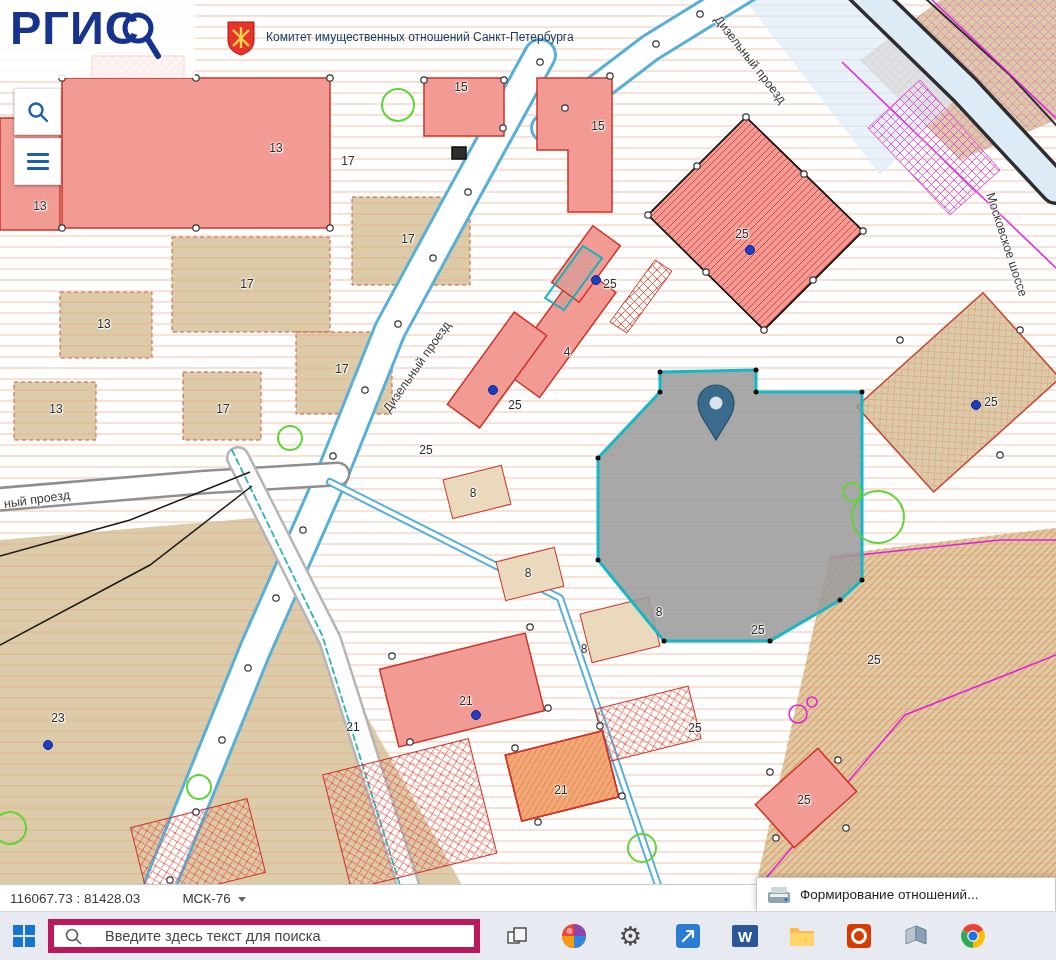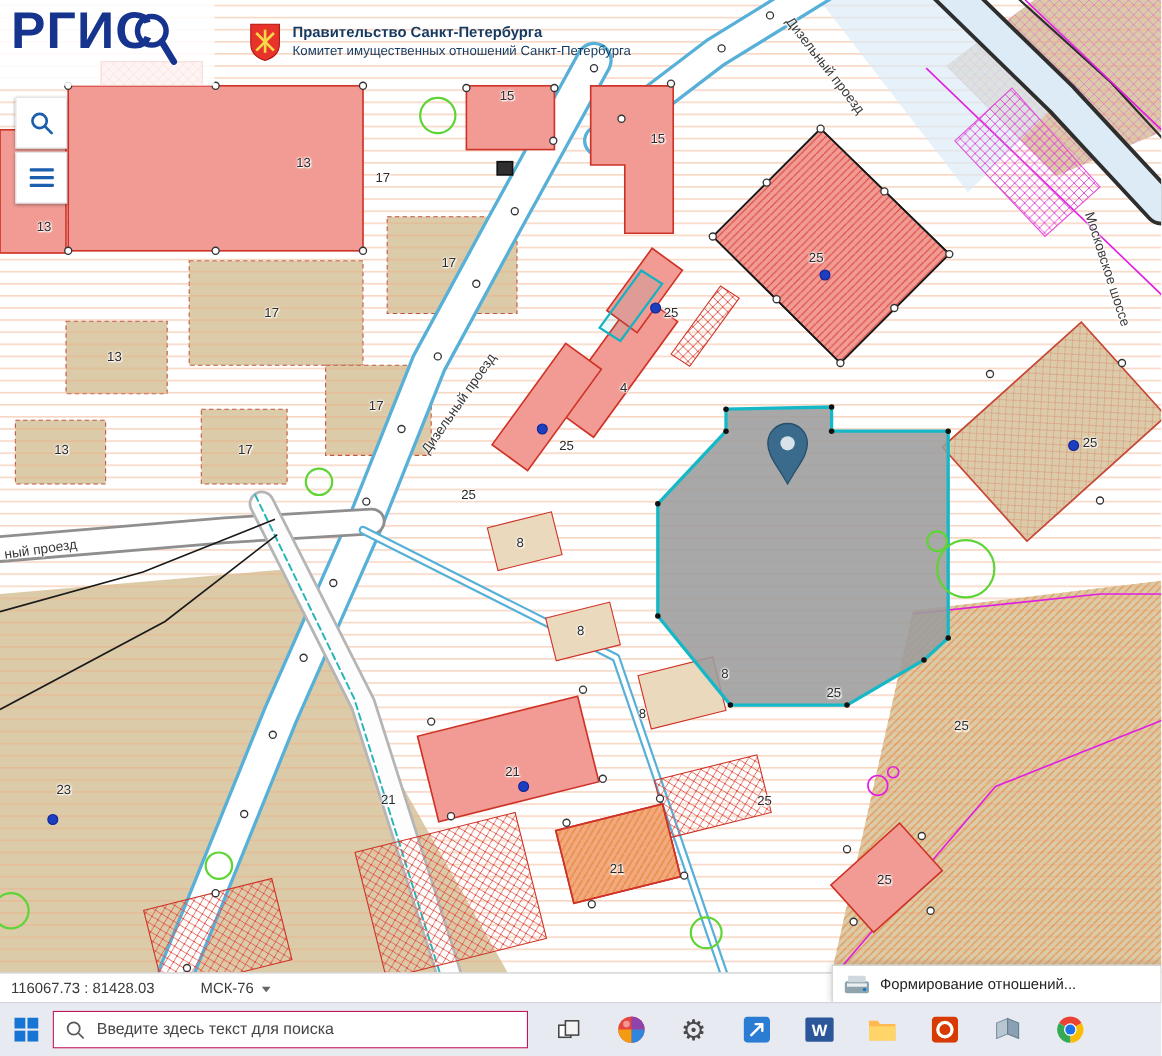--- a/index.html
+++ b/index.html
@@ -38,22 +38,22 @@
 
   
   .notification{position:absolute;right:0;bottom:48px;width:300px;height:35px;background:#fff;border:1px solid #c9c9c9;
     box-shadow:-1px -1px 6px rgba(0,0,0,.18);display:flex;align-items:center;gap:9px;padding-left:10px;
     box-sizing:border-box;font-size:13.5px;color:#222;z-index:6;}
 
   
   .taskbar{position:absolute;left:0;right:0;bottom:0;height:48px;background:#e7eaf0;border-top:1px solid #d0d3d9;
     display:flex;align-items:center;z-index:7;}
   .start-btn{width:48px;height:48px;display:flex;align-items:center;justify-content:center;cursor:pointer;}
-  .tb-search{width:432px;height:34px;background:#fff;border:1px solid #be185d;display:flex;align-items:center;
-    gap:9px;padding-left:11px;box-sizing:border-box;}
+  .tb-search{width:432px;height:34px;background:#fff;border:6px solid #be185d;display:flex;align-items:center;
+    gap:21px;padding-left:11px;box-sizing:border-box;}
   .tb-search input{border:none;outline:none;font-size:14.5px;width:360px;font-family:"Liberation Sans",sans-serif;color:#222;background:transparent;}
   .tb-search input::placeholder{color:#454545;opacity:1;}
   .tb-icons{display:flex;margin-left:8px;}
   .tb-icon{width:57px;height:48px;display:flex;align-items:center;justify-content:center;cursor:pointer;}
   .gear-glyph{font-size:26px;color:#4a4a4a;line-height:1;}
 </style>
 </head>
 <body>
 
 <div class="screen">
@@ -346,21 +346,20 @@
       </svg>
     </div>
 
     <div class="gov">
       <svg width="30" height="36" viewBox="0 0 30 36">
         <path d="M2 2 h26 v18 c0 9 -6.5 13 -13 15 C 8.5 33 2 29 2 20 Z" fill="#e8332a" stroke="#b01410"></path>
         <path d="M7 10 L23 26 M23 10 L7 26" stroke="#f7d84b" stroke-width="2.4"></path>
         <rect x="13.8" y="7" width="2.4" height="21" fill="#f7d84b"></rect>
       </svg>
       <div class="gov-text">
-        <div class="gov-line1">Правительство Санкт-Петербурга</div>
         <div class="gov-line2">Комитет имущественных отношений Санкт-Петербурга</div>
       </div>
     </div>
 
     <div class="map-tools">
       <div class="tool-btn">
         <svg width="24" height="24" viewBox="0 0 24 24">
           <circle cx="10" cy="10" r="6.5" fill="none" stroke="#1b5fae" stroke-width="2.4"></circle>
           <line x1="15" y1="15" x2="21" y2="21" stroke="#1b5fae" stroke-width="2.4" stroke-linecap="round"></line>
         </svg>

